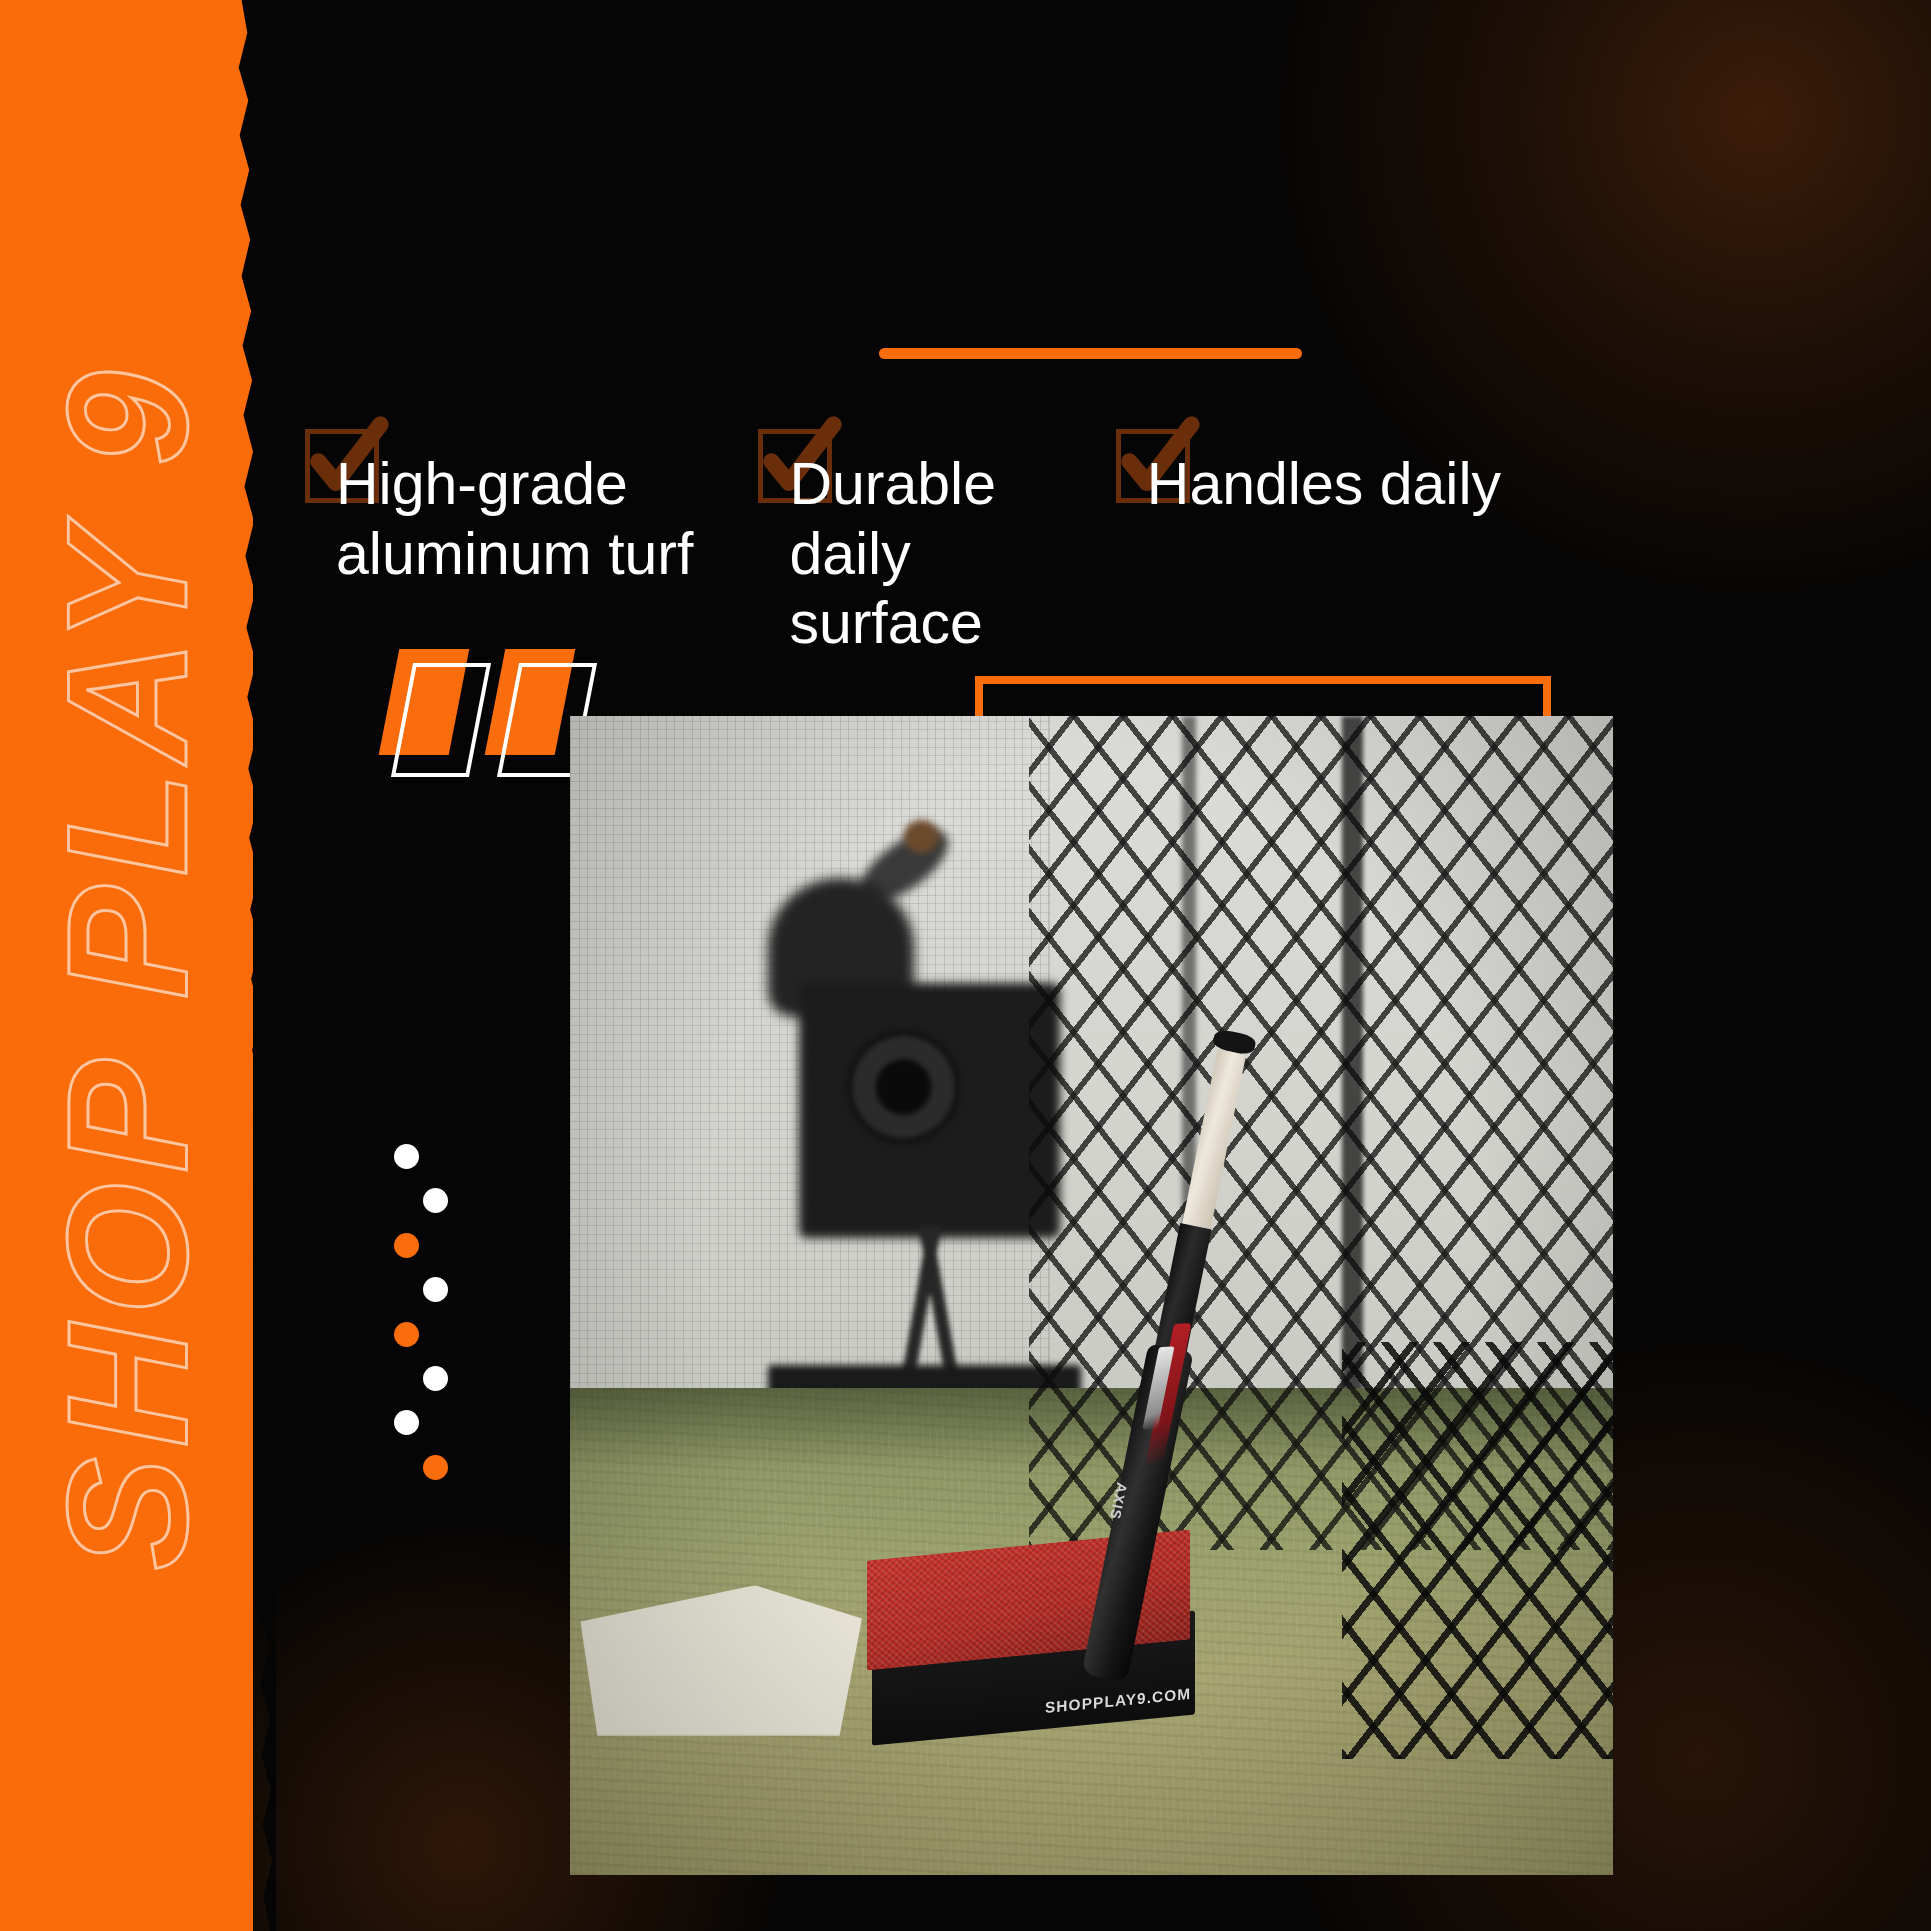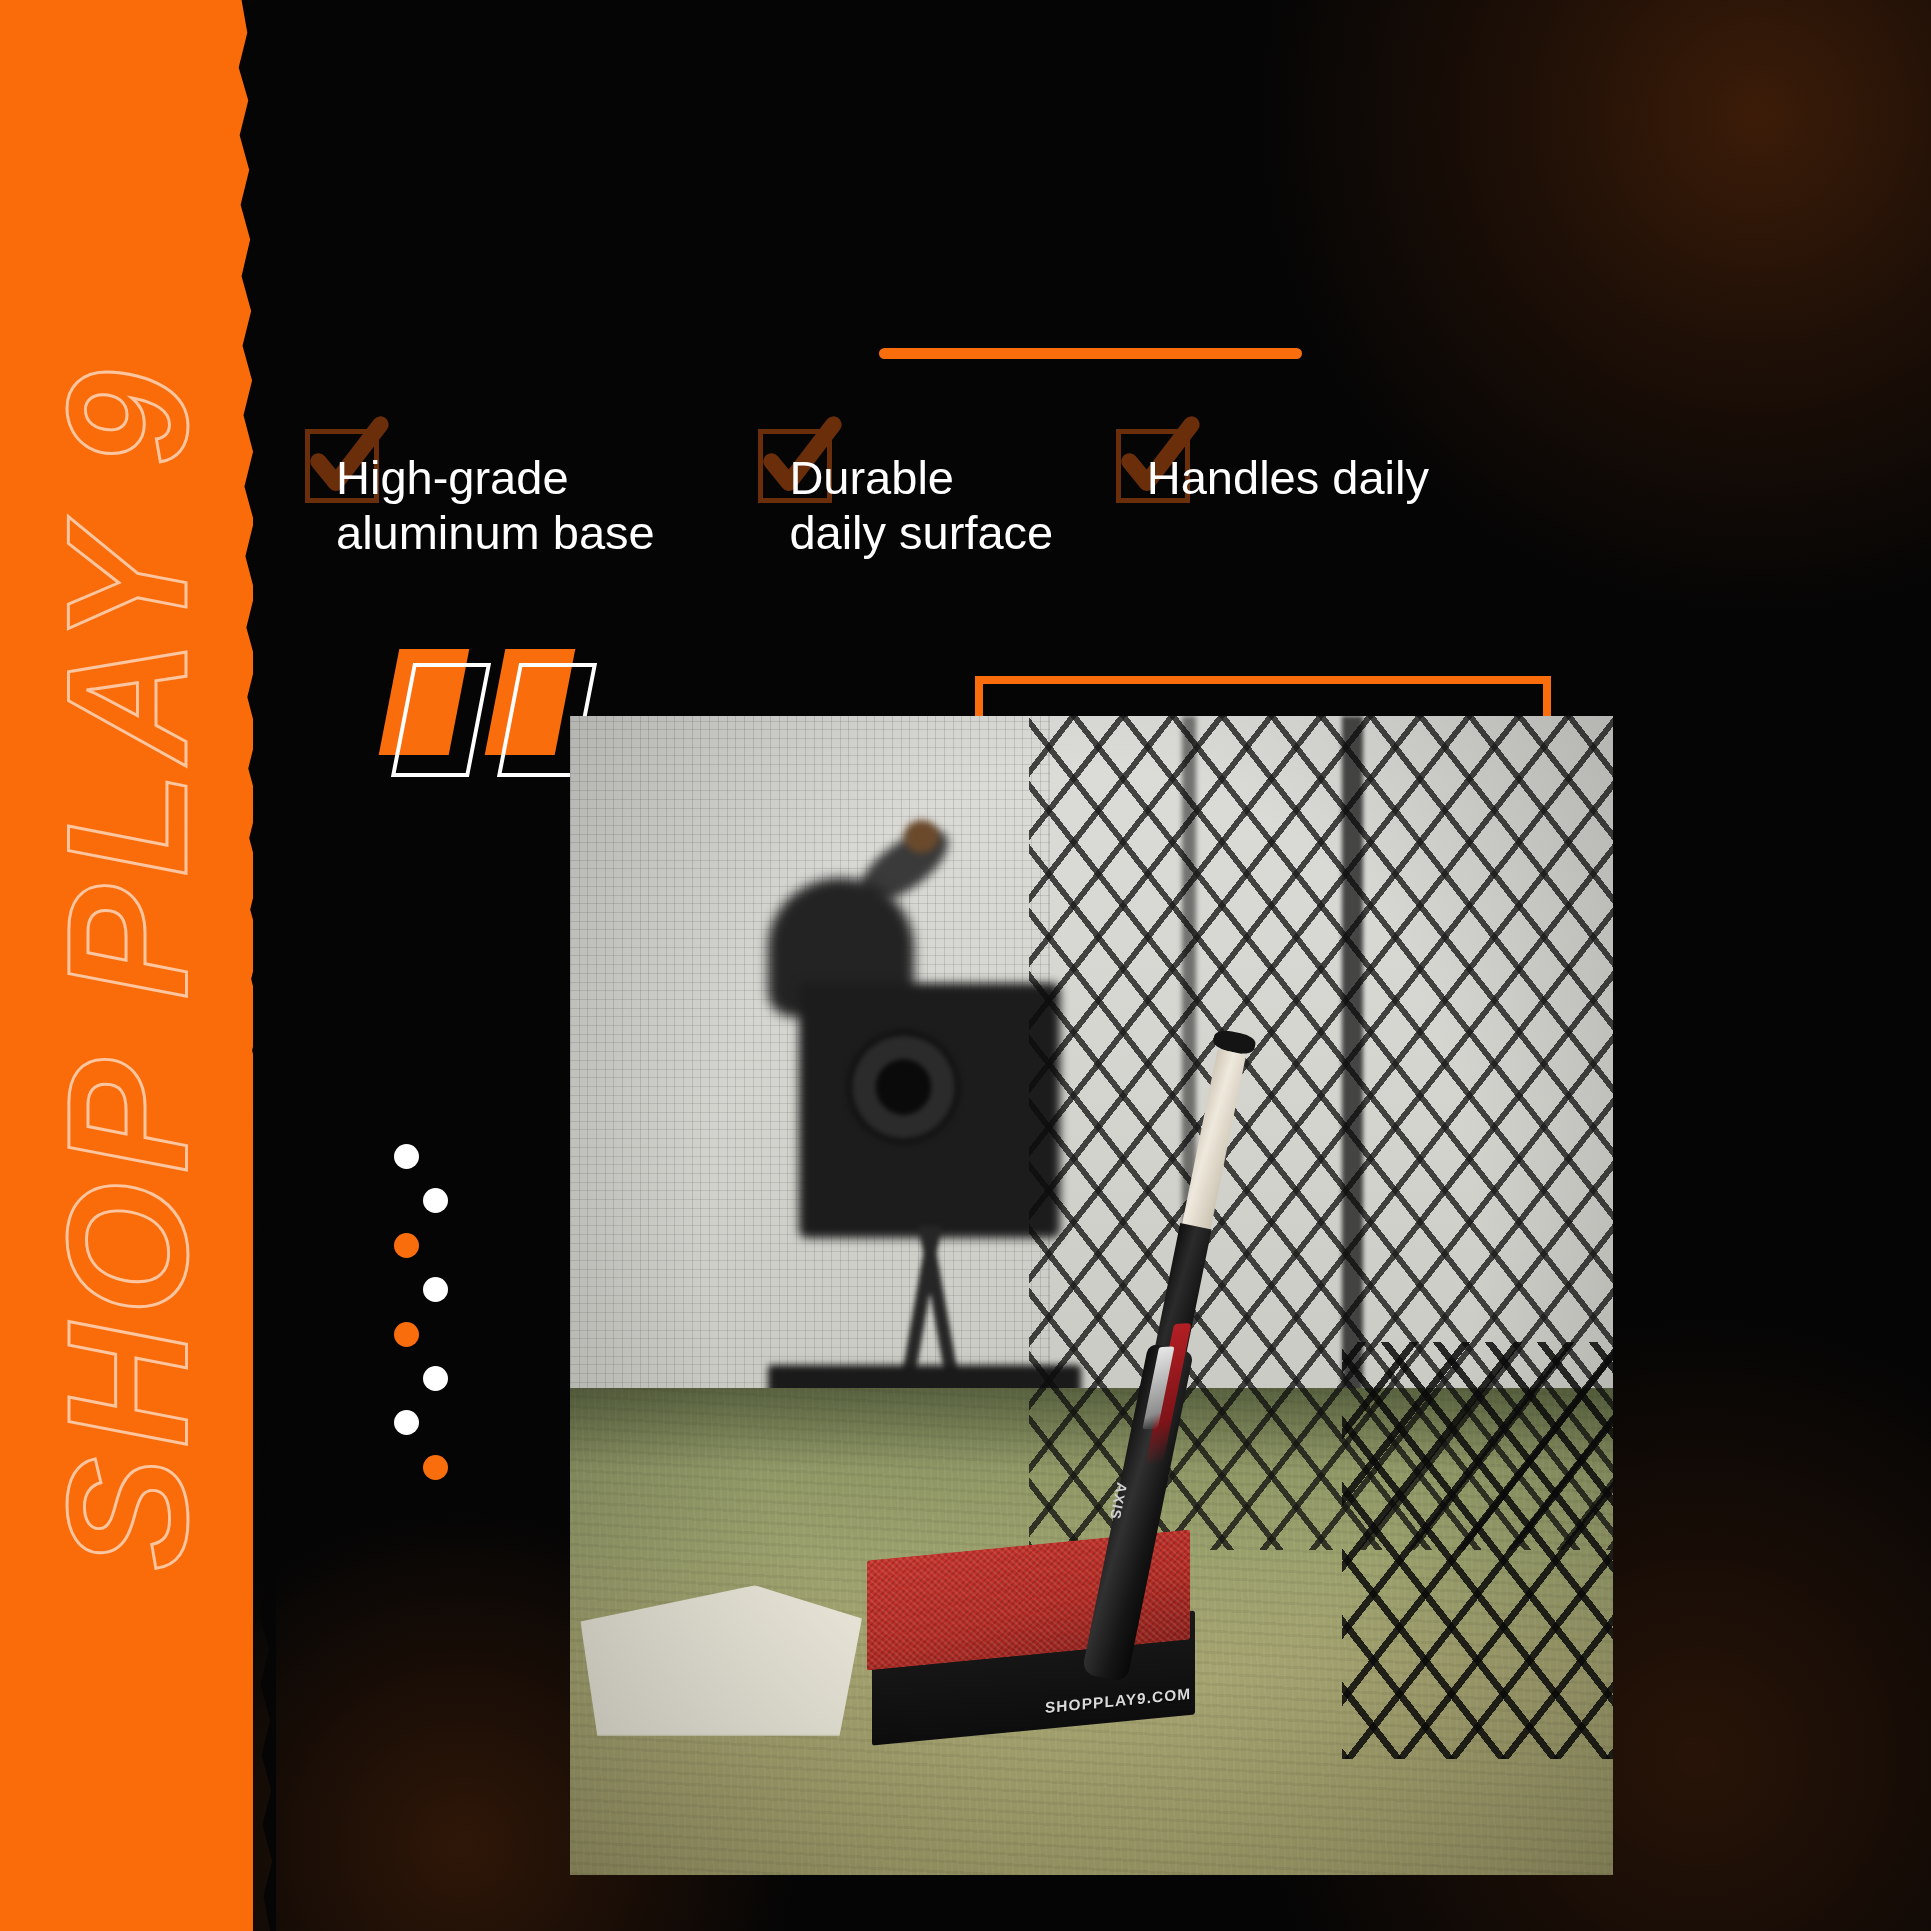--- a/index.html
+++ b/index.html
@@ -150,21 +150,21 @@
     left: 1.9px;
     top: -3.9px;
     width: 93px;
     height: 93px;
   }
   .feature-text {
     position: relative;
     padding-left: 37px;
     padding-top: 35px;
     color: #FFFFFF;
-    font-size: 47px;
+    font-size: 59px;
     line-height: 1.18;
     font-weight: 400;
     font-family: "Liberation Sans", sans-serif;
   }
 
   
   .quote {
     position: absolute;
     left: 381px;
     top: 649px;
@@ -532,21 +532,21 @@
 
     <div class="feature f1">
       <div class="check-wrap">
         <div class="check-box"></div>
         <svg class="check-tick" viewBox="0 0 96 96">
           <path d="M18 52 L36 74 L82 14" fill="none" stroke="#6B2E0A" stroke-width="17" stroke-linecap="round" stroke-linejoin="round"></path>
         </svg>
       </div>
       <div class="feature-text">
         <div>High-grade</div>
-        <div>aluminum base</div>
+        <div>aluminum turf</div>
       </div>
     </div>
 
     <div class="feature f2">
       <div class="check-wrap">
         <div class="check-box"></div>
         <svg class="check-tick" viewBox="0 0 96 96">
           <path d="M18 52 L36 74 L82 14" fill="none" stroke="#6B2E0A" stroke-width="17" stroke-linecap="round" stroke-linejoin="round"></path>
         </svg>
       </div>

